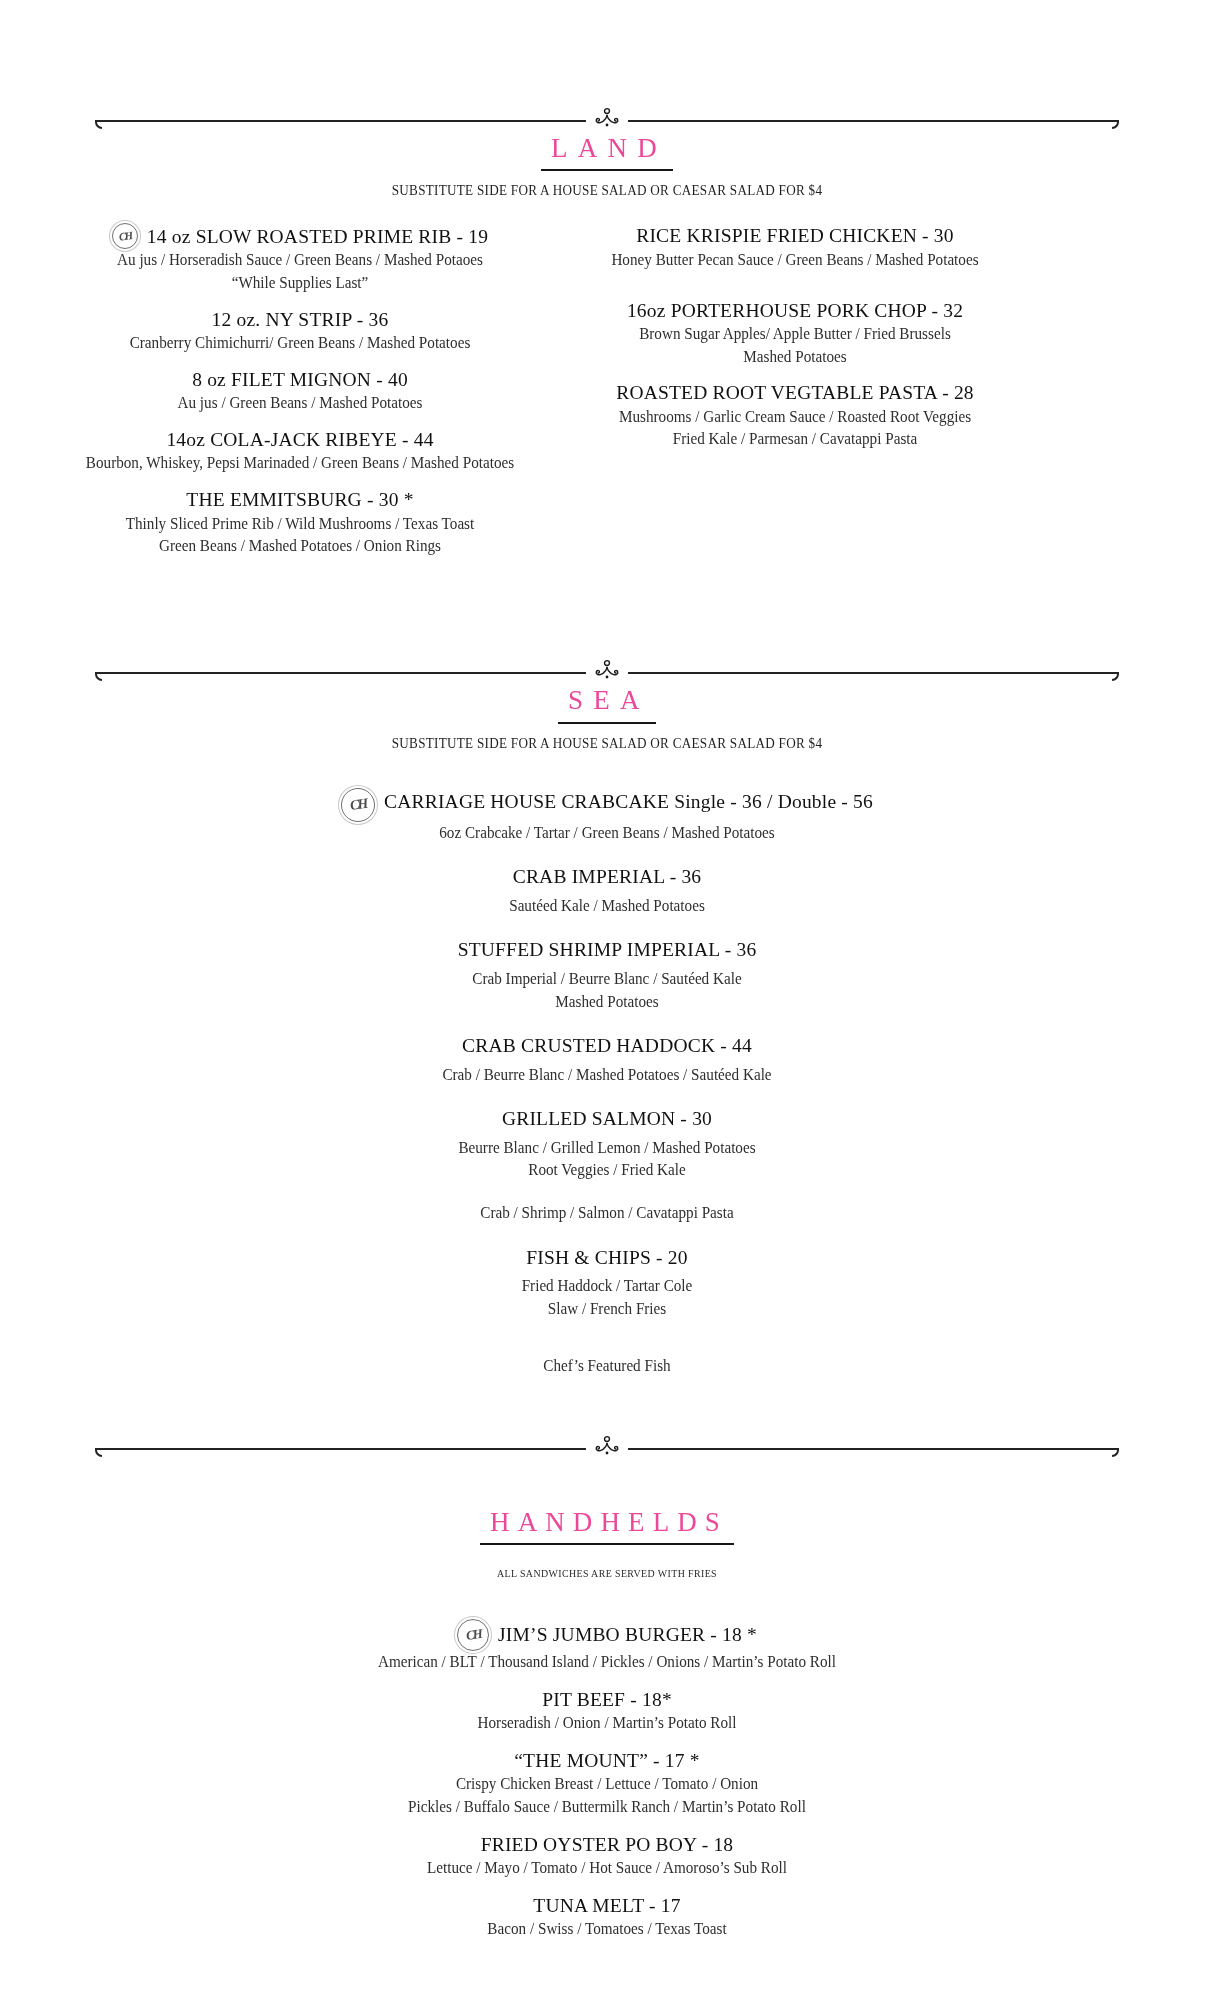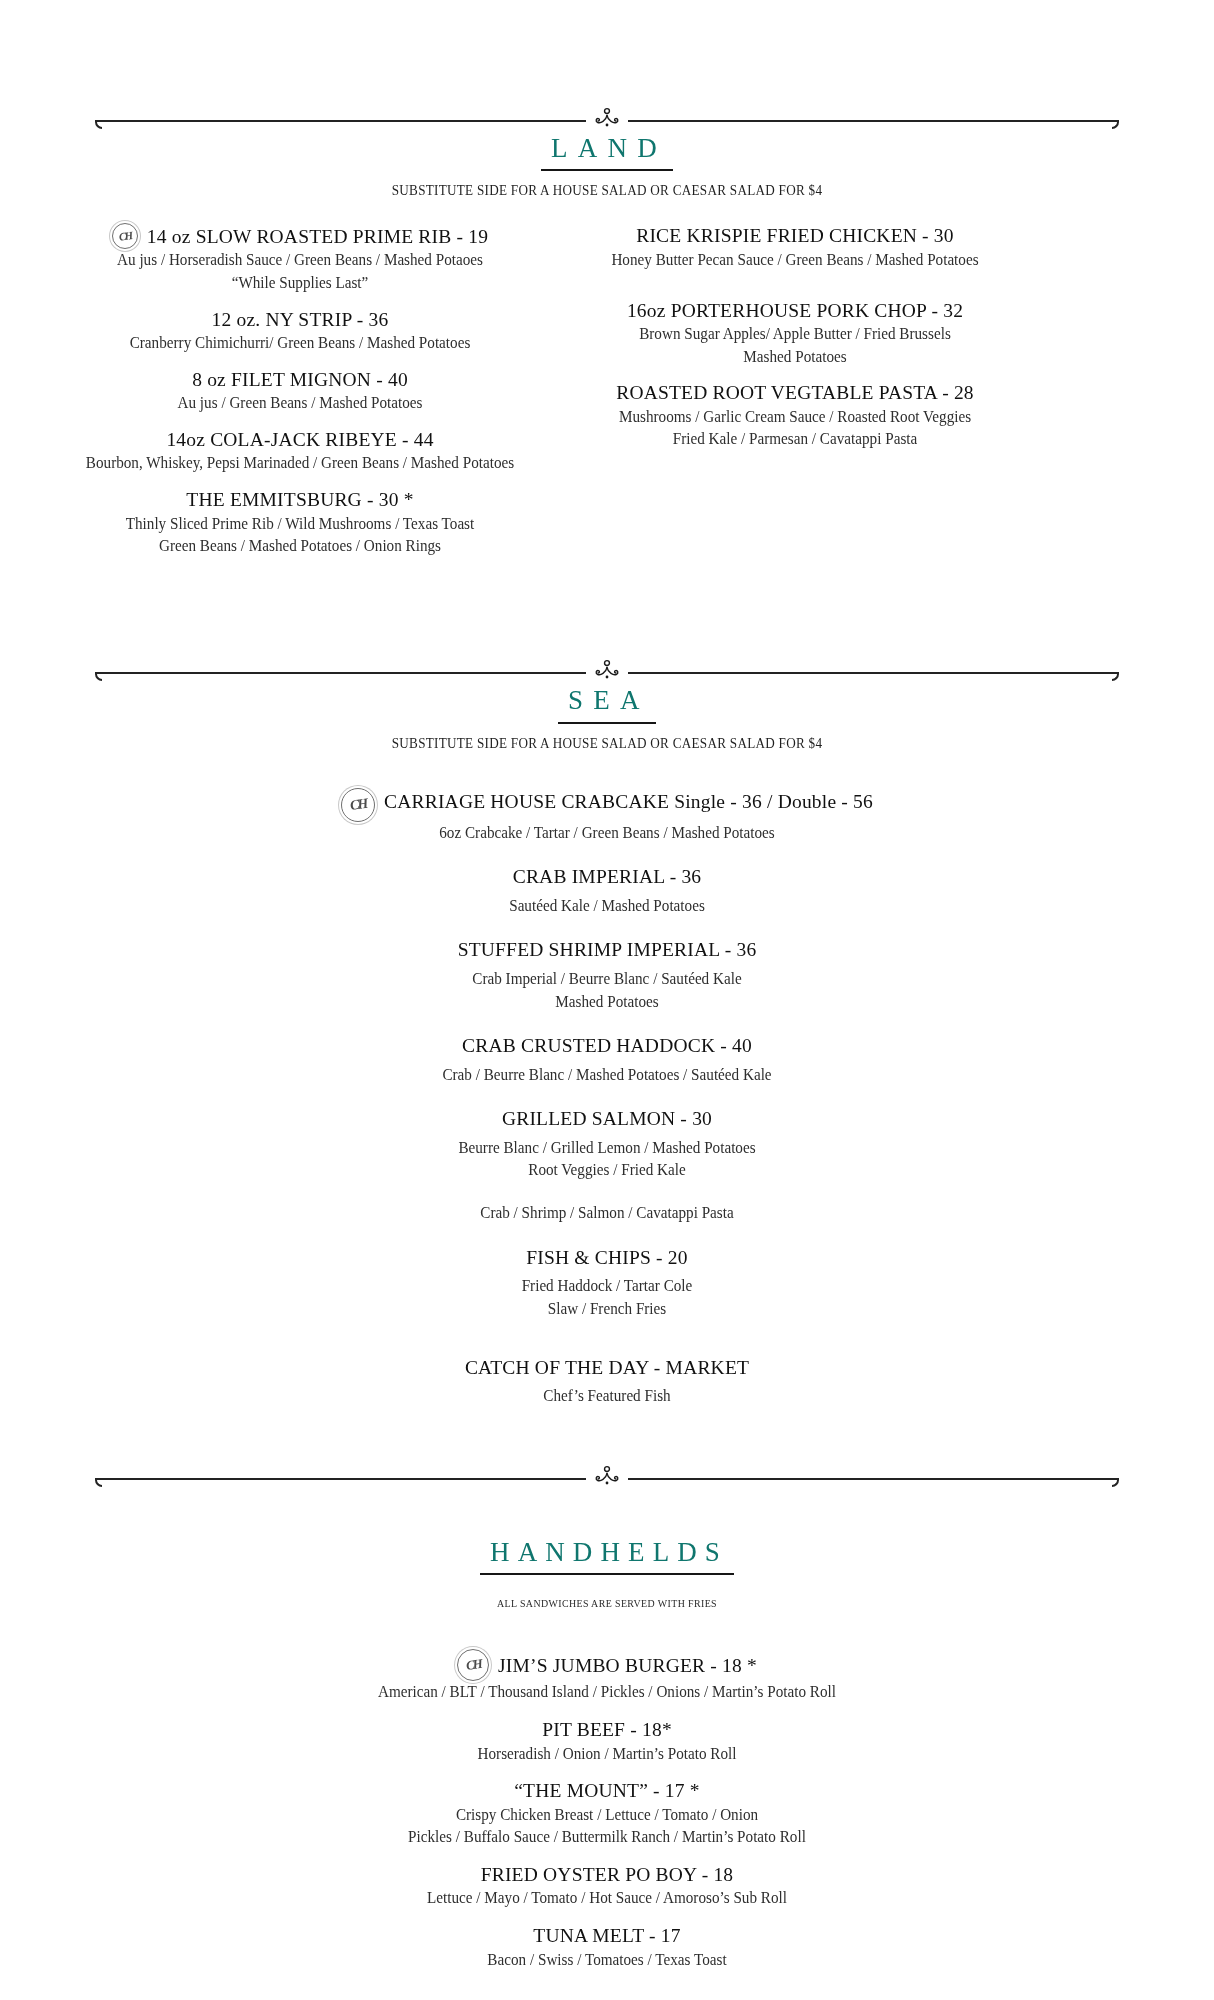--- a/index.html
+++ b/index.html
@@ -17,21 +17,21 @@
     border-left:2px solid #232323;border-bottom:2px solid #232323;
     border-radius:0 0 0 7px;
   }
   .dline.right::after{
     content:"";position:absolute;right:0;top:0;width:5px;height:7px;
     border-right:2px solid #232323;border-bottom:2px solid #232323;
     border-radius:0 0 7px 0;
   }
   .ornament{margin:0 6px -9px;flex:0 0 auto;}
   
-  .sec-title{text-align:center;margin:6px 0 0;font-weight:normal;color:#0f766e;}
+  .sec-title{text-align:center;margin:6px 0 0;font-weight:normal;color:#ec4899;}
   .sec-title .tt{
     display:inline-block;font-size:27px;letter-spacing:.38em;
     border-bottom:2px solid #161616;padding:0 6px 5px 10px;line-height:1.2;
   }
   .sec-sub{
     text-align:center;margin:10px 0 0;font-size:15.5px;letter-spacing:.02em;
     color:#1f1f1f;white-space:nowrap;transform:scaleX(.85);transform-origin:50% 50%;
   }
   .sec-sub.small{
     font-size:11px;letter-spacing:.04em;transform:scaleX(.9);color:#2a2a2a;margin-top:22px;
@@ -191,42 +191,41 @@
         <p class="item-line">Sautéed Kale / Mashed Potatoes</p>
       </div>
 
       <div class="item">
         <h3 class="item-title">STUFFED SHRIMP IMPERIAL - 36</h3>
         <p class="item-line">Crab Imperial /  Beurre Blanc / Sautéed Kale</p>
         <p class="item-line">Mashed Potatoes</p>
       </div>
 
       <div class="item">
-        <h3 class="item-title">CRAB CRUSTED HADDOCK - 40</h3>
+        <h3 class="item-title">CRAB CRUSTED HADDOCK - 44</h3>
         <p class="item-line">Crab / Beurre Blanc / Mashed Potatoes / Sautéed Kale</p>
       </div>
 
       <div class="item">
         <h3 class="item-title">GRILLED  SALMON  - 30</h3>
         <p class="item-line">Beurre Blanc / Grilled Lemon / Mashed Potatoes</p>
         <p class="item-line">Root Veggies / Fried Kale</p>
       </div>
 
       <div class="item">
         <p class="item-line">Crab / Shrimp / Salmon / Cavatappi Pasta</p>
       </div>
 
       <div class="item">
         <h3 class="item-title">FISH &amp; CHIPS  -  20</h3>
         <p class="item-line">Fried Haddock / Tartar  Cole</p>
         <p class="item-line">Slaw / French Fries</p>
       </div>
 
       <div class="item catch-gap">
-        <h3 class="item-title">CATCH OF THE DAY - MARKET</h3>
         <p class="item-line">Chef’s Featured Fish</p>
       </div>
 
     </div>
   </section>
 
   <div class="divider div3">
     <div class="dline left"></div>
     <svg class="ornament" width="30" height="24" viewBox="0 0 28 22">
       <circle cx="14" cy="3.6" r="2.3" fill="none" stroke="#1a1a1a" stroke-width="1.3"></circle>

